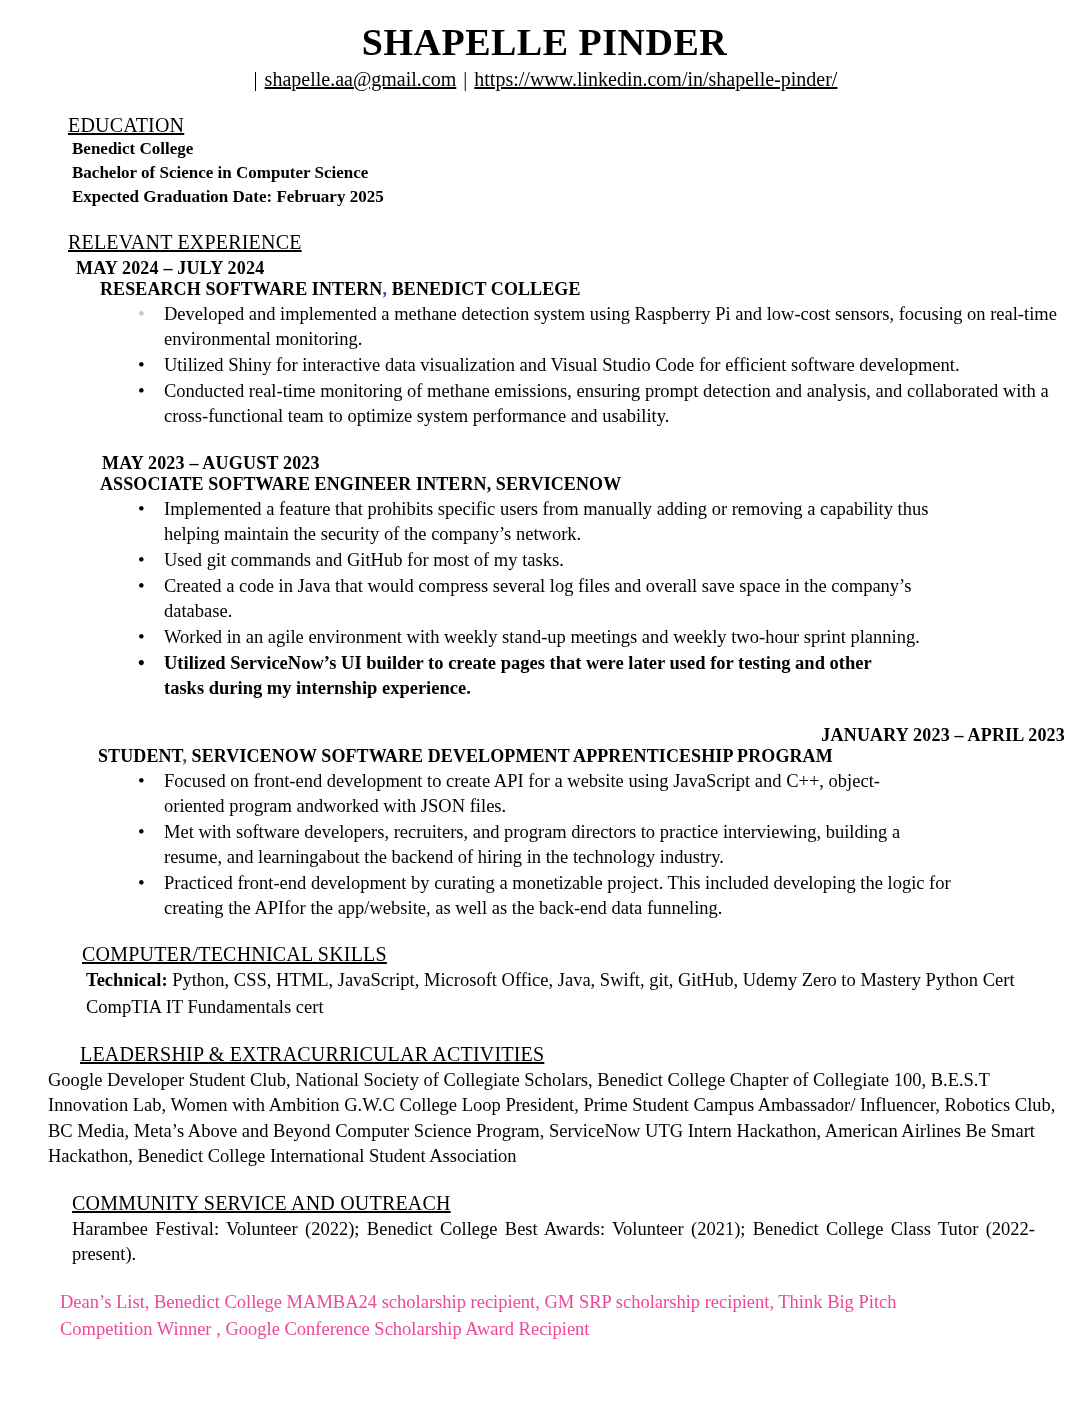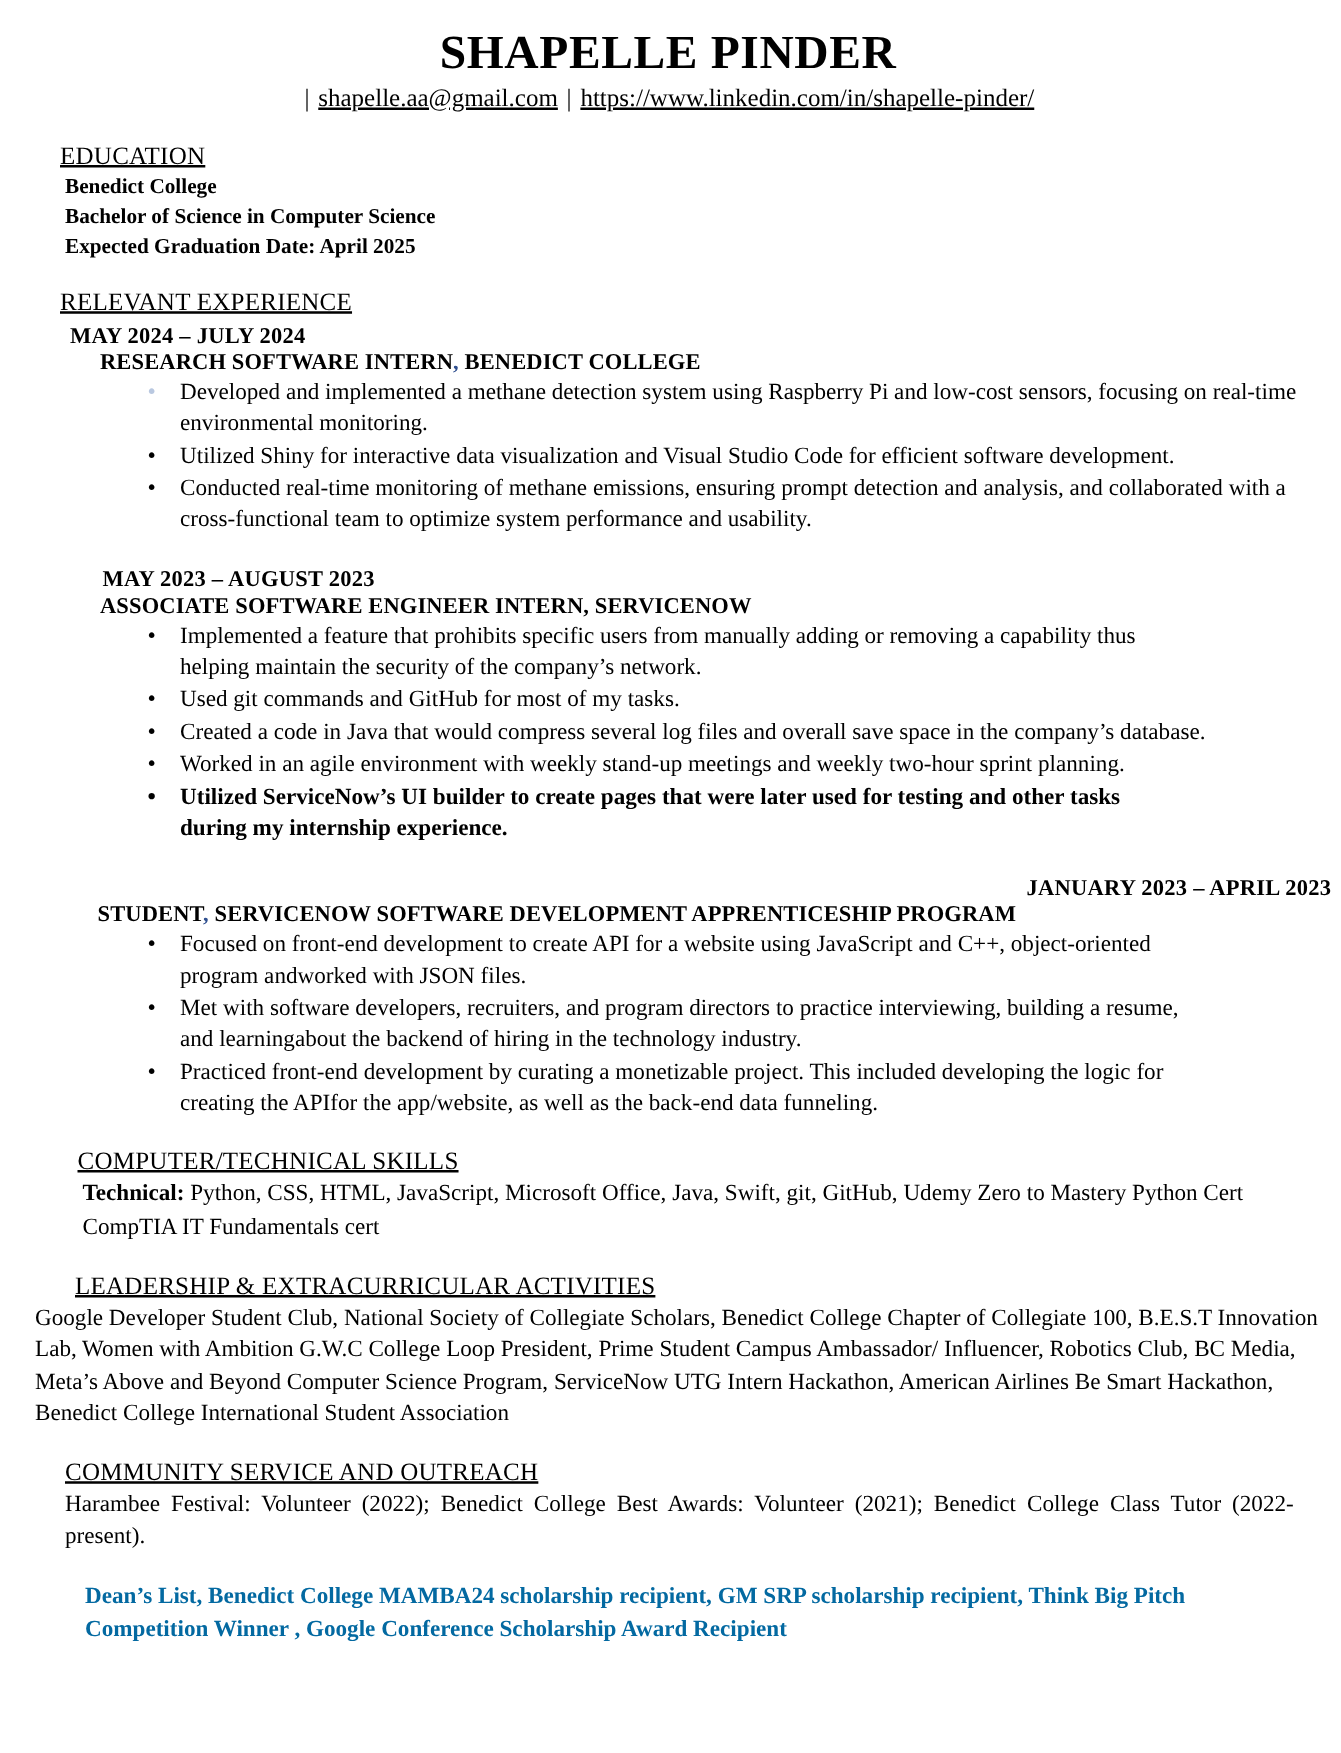--- a/index.html
+++ b/index.html
@@ -11,21 +11,21 @@
     width: 1073px;
     min-height: 1402px;
     font-family: "Liberation Serif", "DejaVu Serif", serif;
     color: #000000;
     position: relative;
   }
   .page {
     width: 1073px;
     min-height: 1402px;
     box-sizing: border-box;
-    padding: 18px 8px 10px 4px;
+    padding: 18px 8px 10px 24px;
     position: relative;
     background: #fff;
   }
   
   .name {
     text-align: center;
     font-size: 38px;
     font-weight: bold;
     letter-spacing: 0.5px;
     line-height: 1.1;
@@ -113,23 +113,22 @@
   }
   .para.indent-skills {
     margin-left: 62px;
   }
   .para.justify {
     text-align: justify;
     margin-left: 48px;
     margin-right: 30px;
   }
   .para.grayish {
-    color: #0369a1;
-    margin-left: 64px;
-    font-weight: bold;
+    color: #ec4899;
+    margin-left: 36px;
   }
   .skills-label {
     font-weight: bold;
   }
   .section-title.sec-skills { margin-left: 58px; }
   .section-title.sec-leader { margin-left: 56px; }
   .section-title.sec-community { margin-left: 48px; }
   .section-title.sec-honors { margin-left: 48px; }
 </style>
 </head>
@@ -142,21 +141,21 @@
     <span class="sep">|</span>
     <span class="link">shapelle.aa@gmail.com</span>
     <span class="sep">|</span>
     <span class="link">https://www.linkedin.com/in/shapelle-pinder/</span>
   </div>
 
   <div class="section">
     <div class="section-title">EDUCATION</div>
     <div class="edu-line">Benedict College</div>
     <div class="edu-line">Bachelor of Science in Computer Science</div>
-    <div class="edu-line">Expected Graduation Date: April 2025</div>
+    <div class="edu-line">Expected Graduation Date: February 2025</div>
   </div>
 
   <div class="section">
     <div class="section-title">RELEVANT EXPERIENCE</div>
 
     <div class="job" style="margin-top:4px;">
       <div class="job-dates">MAY 2024 – JULY 2024</div>
       <div class="job-title">
         <span>RESEARCH SOFTWARE INTERN</span><span class="accent">,</span><span> BENEDICT COLLEGE</span>
       </div>

